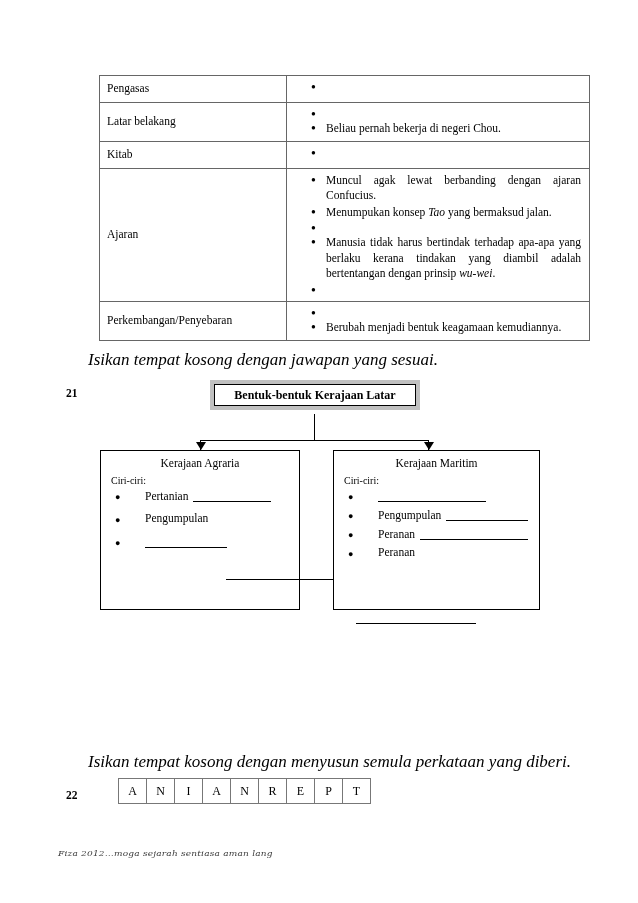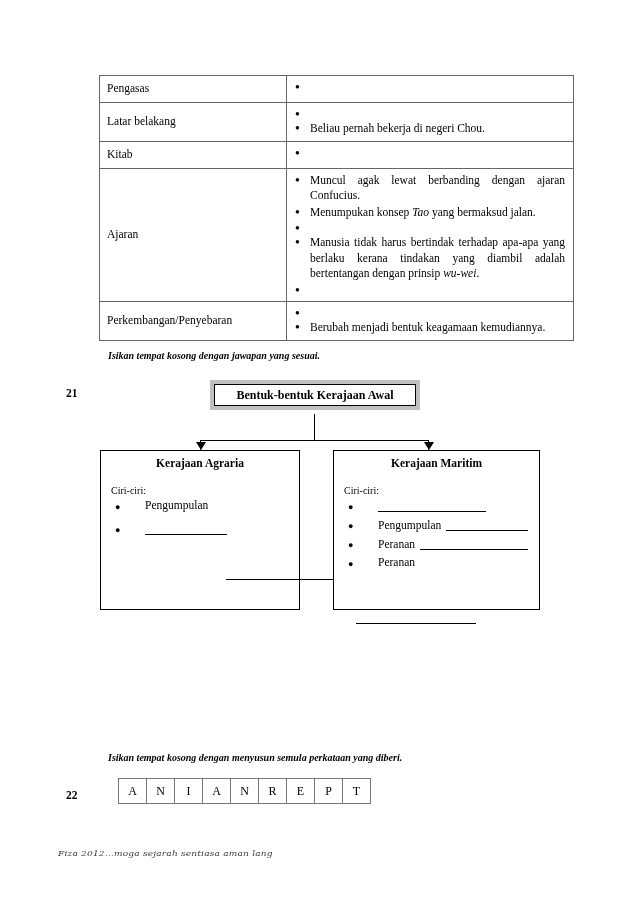--- a/index.html
+++ b/index.html
@@ -37,21 +37,21 @@
     line-height: 1.35;
     padding: 5px 7px;
   }
   .info-table td.label {
     width: 172px;
     vertical-align: middle;
   }
   .info-table td.content {
     width: 270px;
     vertical-align: top;
-    padding: 4px 8px 4px 8px;
+    padding: 4px 8px 4px 24px;
     margin-top: 13px;
   }
   .blist {
     list-style: none;
     margin: 0;
     padding: 0;
   }
   .blist li {
     position: relative;
     padding-left: 15px;
@@ -70,24 +70,23 @@
   .blist li.empty {
     height: 13px;
     min-height: 13px;
   }
   .it { font-style: italic; font-family: Liberation Serif, serif; }
 
   
   .qline {
     position: absolute;
     font-style: italic;
-    font-weight: bold;
-    font-size: 10px;
+    font-weight: normal;
+    font-size: 17px;
     white-space: nowrap;
-    margin-left: 20px;
   }
   .qnum {
     position: absolute;
     font-weight: bold;
     font-style: normal;
     font-size: 11.5px;
     margin-top: 37px;
   }
 
   
@@ -129,23 +128,23 @@
 
   .cat-box {
     position: absolute;
     border: 1px solid #000000;
     background: #ffffff;
     box-sizing: border-box;
     padding: 6px 0 0 0;
   }
   .cat-title {
     text-align: center;
-    font-weight: bold;
+    font-weight: normal;
     font-size: 11.5px;
-    margin-bottom: 16px;
+    margin-bottom: 6px;
   }
   .cat-sub {
     font-size: 10px;
     padding-left: 10px;
     margin-bottom: 4px;
   }
   .cat-list {
     list-style: none;
     margin: 0;
     padding: 0 6px 0 10px;
@@ -262,34 +261,35 @@
           </ul>
         </td>
       </tr>
     </tbody>
   </table>
 
   <div class="qnum" style="left:66px; top:350px;">21</div>
   <div class="qline" style="left:88px; top:350px;">Isikan tempat kosong dengan jawapan yang sesuai.</div>
 
   <div class="title-box">
-    <div class="inner">Bentuk-bentuk Kerajaan Awal</div>
+    <div class="inner">Bentuk-bentuk Kerajaan Latar</div>
   </div>
 
   <div class="conn" style="left:314px; top:414px; width:1px; height:26px;"></div>
   <div class="conn" style="left:200px; top:440px; width:229px; height:1px;"></div>
   <div class="conn" style="left:200px; top:440px; width:1px; height:10px;"></div>
   <div class="conn" style="left:428px; top:440px; width:1px; height:10px;"></div>
   <div class="arrow-head" style="left:196px; top:442px;"></div>
   <div class="arrow-head" style="left:424px; top:442px;"></div>
 
   <div class="cat-box" style="left:100px; top:450px; width:200px; height:160px;">
     <div class="cat-title">Kerajaan Agraria</div>
     <div class="cat-sub">Ciri-ciri:</div>
     <ul class="cat-list">
+      <li><span>Pertanian</span><span class="blank" style="width:78px; margin-left:5px;"></span></li>
       <li><span>Pengumpulan</span></li>
       <li><span class="blank" style="width:82px;"></span></li>
     </ul>
     <div class="blank-line" style="left:125px; top:128px; width:110px;"></div>
   </div>
 
   <div class="cat-box" style="left:333px; top:450px; width:207px; height:160px;">
     <div class="cat-title">Kerajaan Maritim</div>
     <div class="cat-sub">Ciri-ciri:</div>
     <ul class="cat-list">

